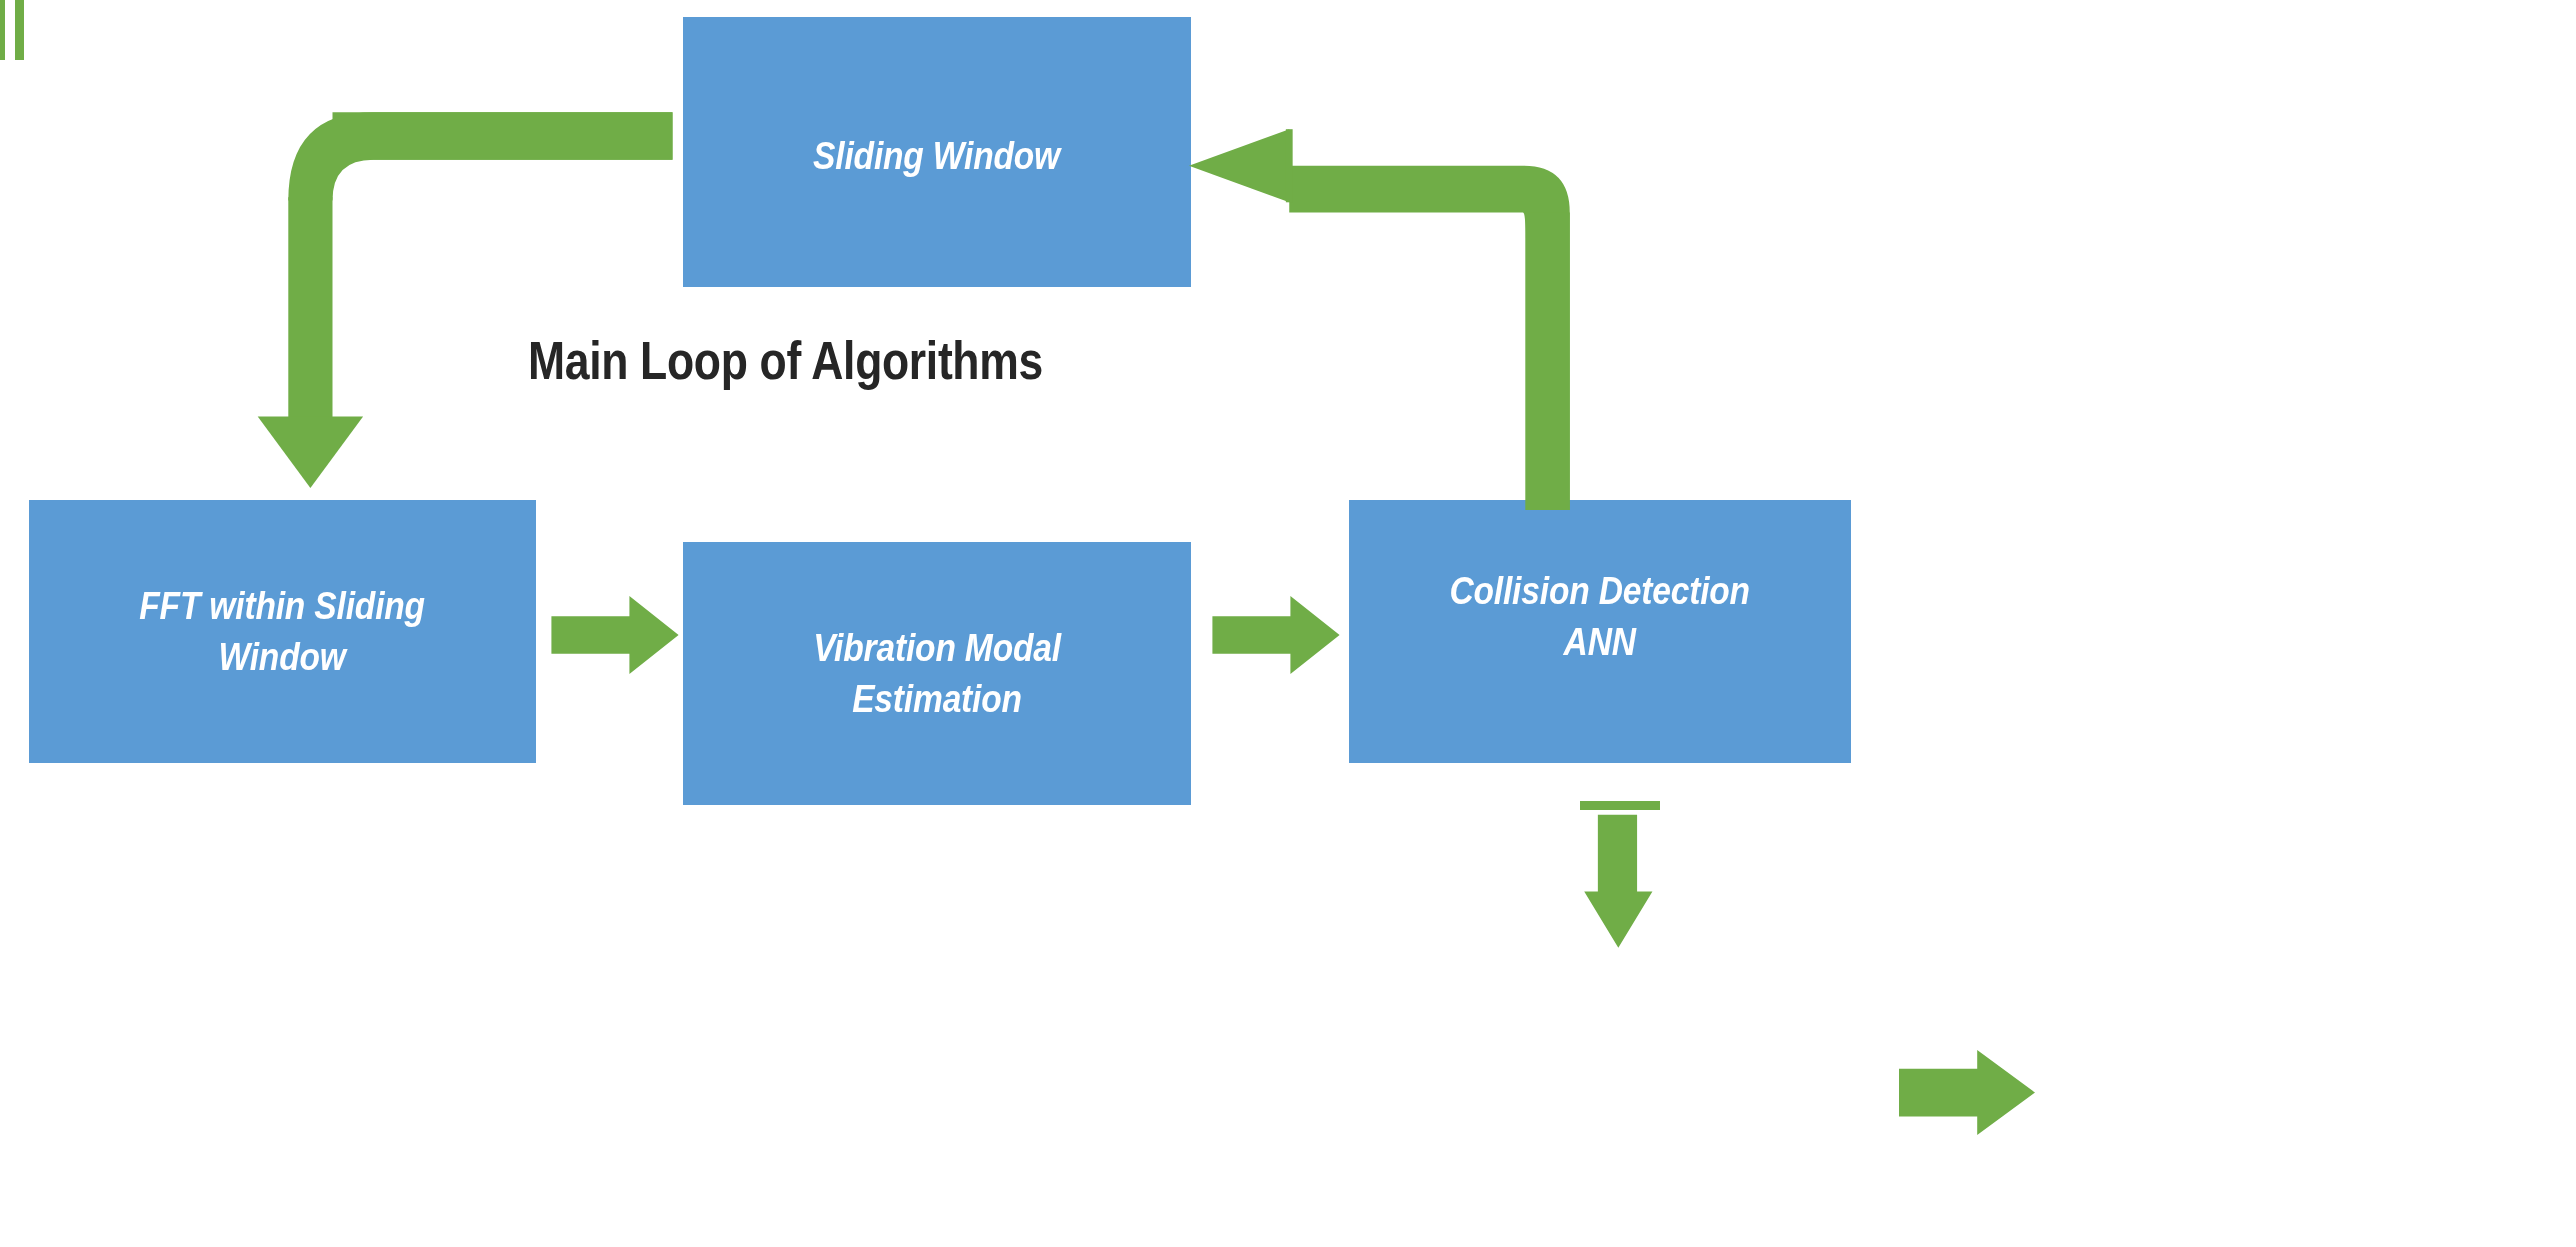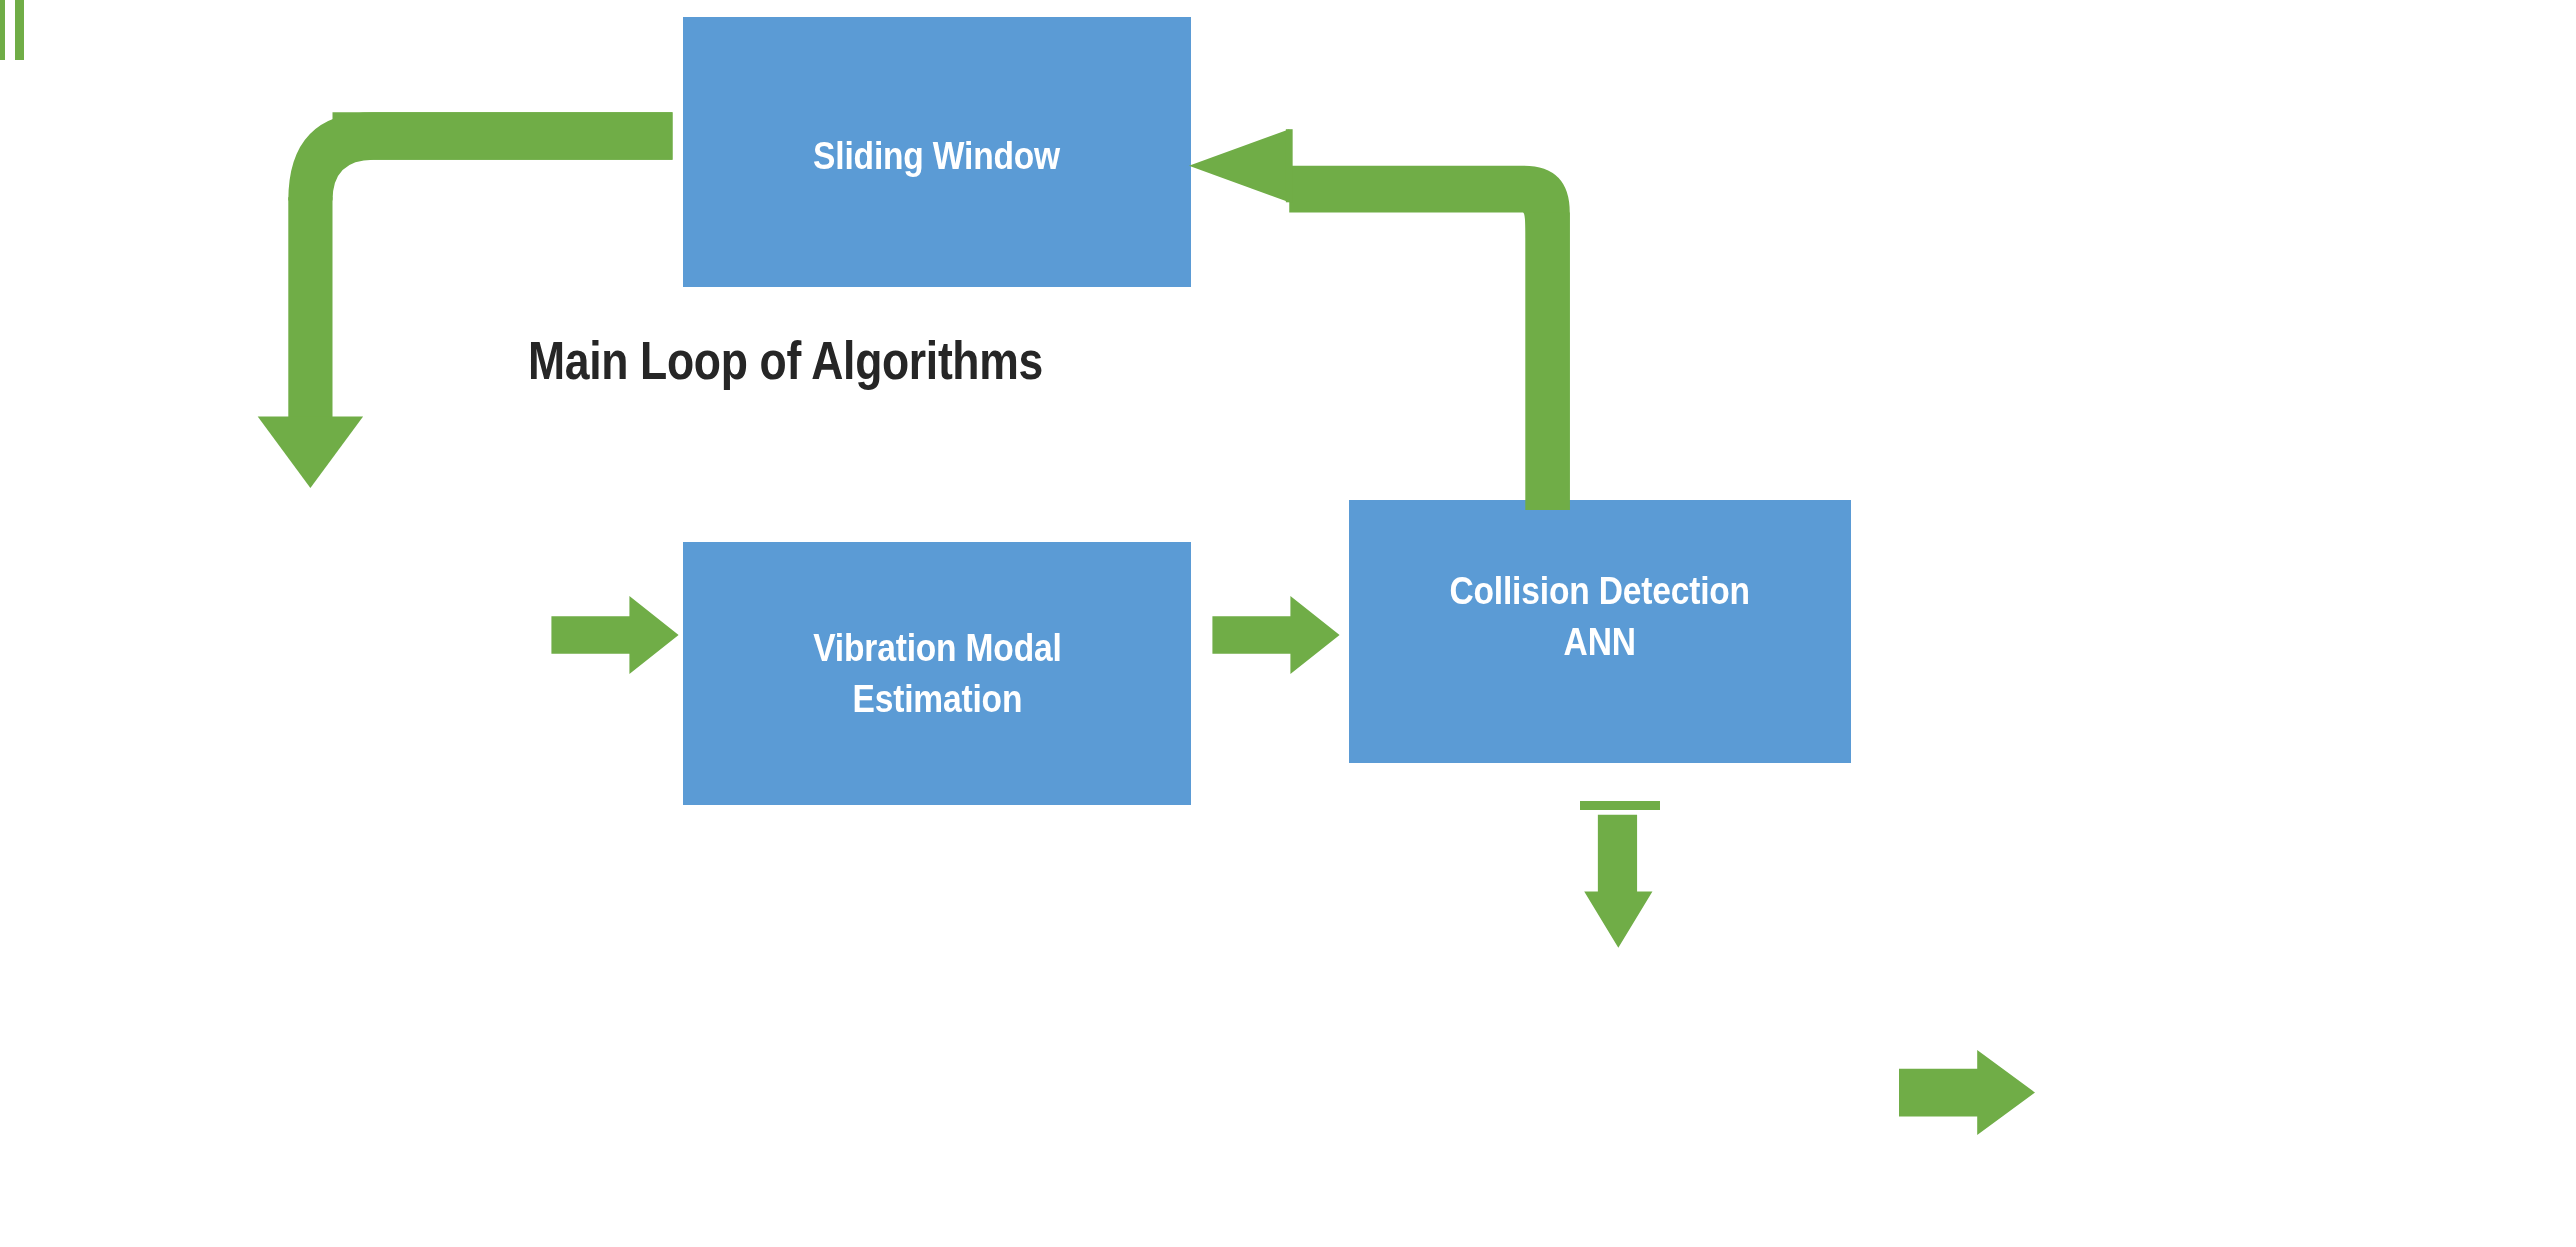--- a/index.html
+++ b/index.html
@@ -21,20 +21,21 @@
   
   .box {
     position: absolute;
     background: #5B9BD5;
     display: flex;
     align-items: center;
     justify-content: center;
     text-align: center;
     box-sizing: border-box;
     padding: 0 12px;
+    font-style: italic;
   }
   .box-label {
     color: #ffffff;
     font-weight: bold;
     font-size: 39px;
     line-height: 1.30;
     letter-spacing: -0.2px;
     font-family: "Liberation Sans Narrow", "Liberation Sans", "DejaVu Sans", sans-serif;
     transform: scaleX(0.86);
     white-space: pre-line;
@@ -103,20 +104,24 @@
 </style>
 </head>
 <body>
 
 <div id="canvas">
 
   <div class="box" id="box-sliding-window">
     <span class="box-label">Sliding Window</span>
   </div>
 
+  <div class="box" id="box-fft">
+    <span class="box-label">FFT within Sliding
+Window</span>
+  </div>
 
   <div class="box" id="box-vibration">
     <span class="box-label">Vibration Modal
 Estimation</span>
   </div>
 
   <div class="box" id="box-collision-det">
     <span class="box-label">Collision Detection
 ANN</span>
   </div>

